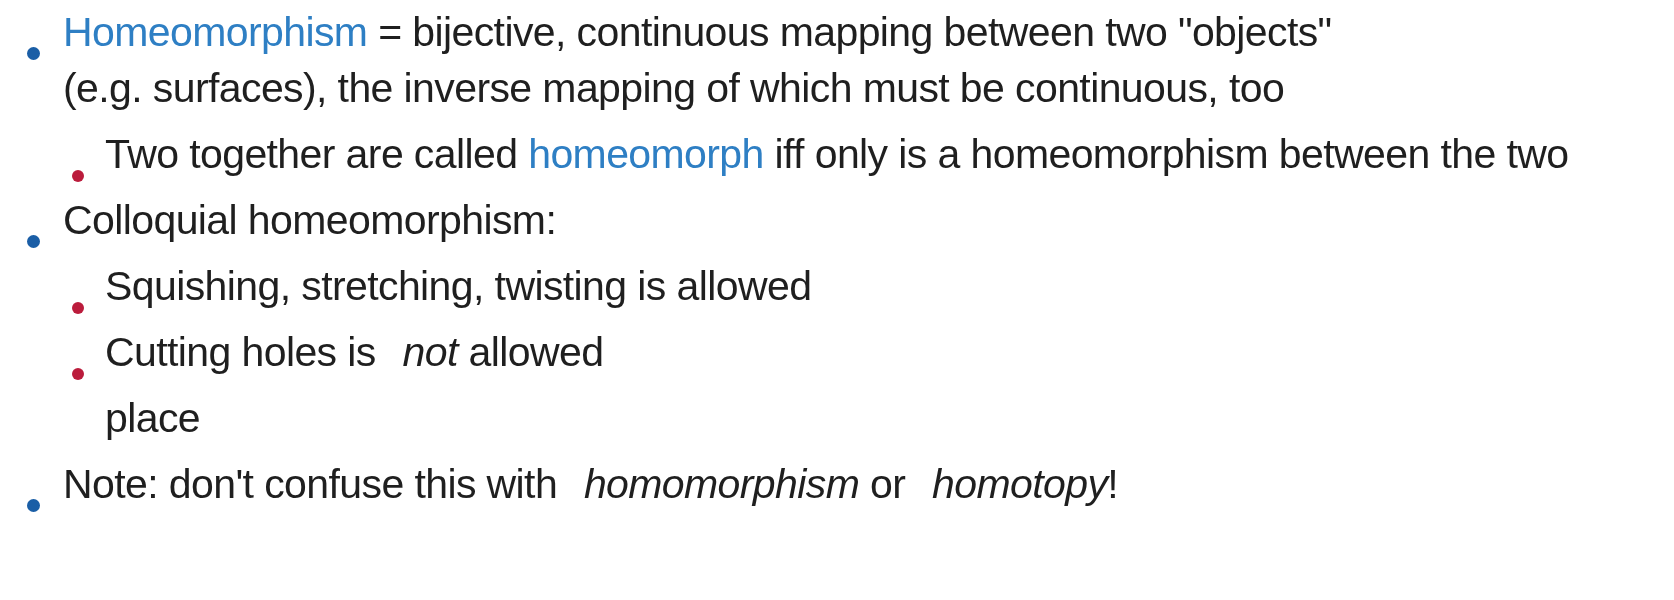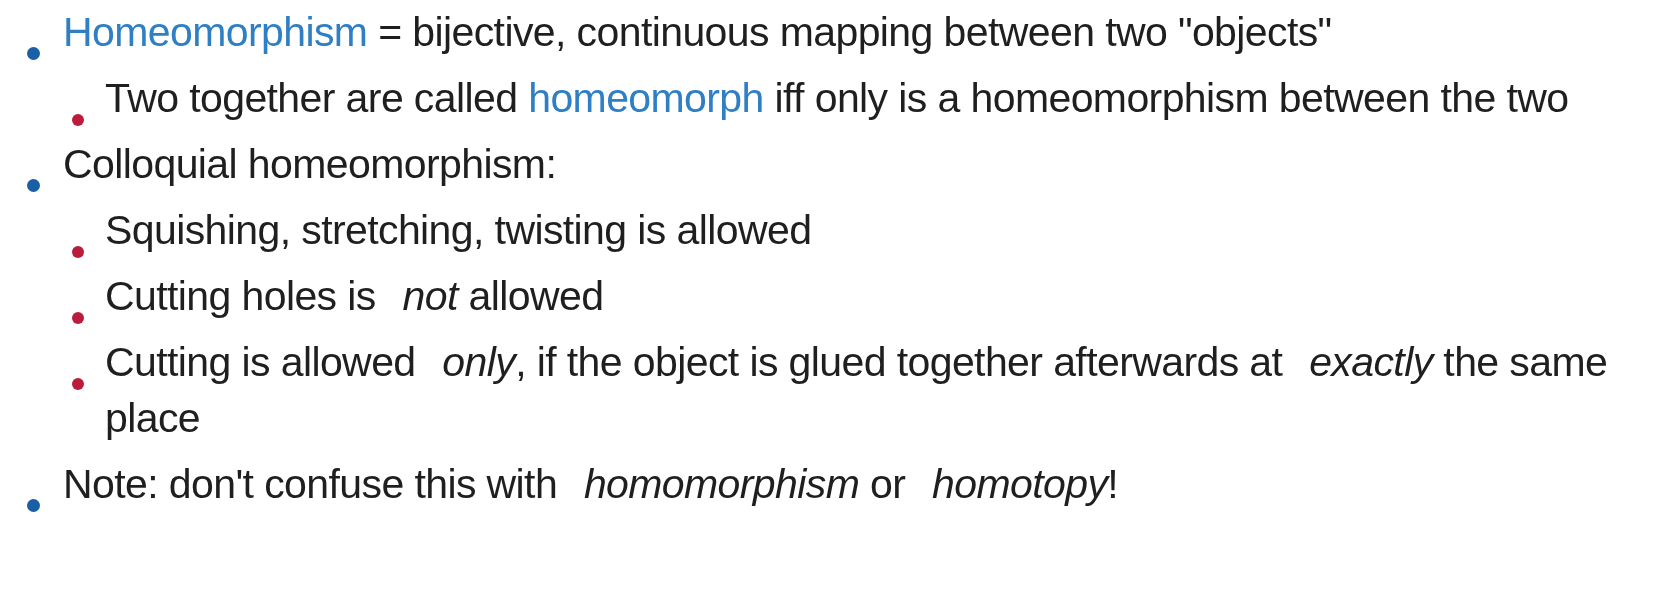--- a/index.html
+++ b/index.html
@@ -70,20 +70,24 @@
 
 <div class="slide">
   <div class="bullet-list">
       <div class="item level1">
         <div class="line">
           <span class="gutter">
             <span class="dot"></span>
           </span>
           <span class="text"><span class="term-link">Homeomorphism</span><span> = bijective, continuous mapping between two "objects"</span></span>
         </div>
+        <div class="line">
+          <span class="gutter"></span>
+          <span class="text"><span>(e.g. surfaces), the inverse mapping of which must be continuous, too</span></span>
+        </div>
       </div>
       <div class="item level2">
         <div class="line">
           <span class="gutter">
             <span class="dot"></span>
           </span>
           <span class="text"><span>Two together are called </span><span class="term-link">homeomorph</span><span> iff only is a homeomorphism between the two</span></span>
         </div>
       </div>
       <div class="item level1">
@@ -105,26 +109,20 @@
       <div class="item level2">
         <div class="line">
           <span class="gutter">
             <span class="dot"></span>
           </span>
           <span class="text"><span>Cutting holes is </span><span class="em">not</span><span> allowed</span></span>
         </div>
       </div>
       <div class="item level2">
         <div class="line">
-          <span class="gutter">
-            <span class="dot"></span>
-          </span>
-          <span class="text"><span>Cutting is allowed </span><span class="em">only</span><span>, if the object is glued together afterwards at </span><span class="em">exactly</span><span> the same</span></span>
-        </div>
-        <div class="line">
           <span class="gutter"></span>
           <span class="text"><span>place</span></span>
         </div>
       </div>
       <div class="item level1">
         <div class="line">
           <span class="gutter">
             <span class="dot"></span>
           </span>
           <span class="text"><span>Note: don't confuse this with </span><span class="em">homomorphism</span><span> or </span><span class="em">homotopy</span><span>!</span></span>

